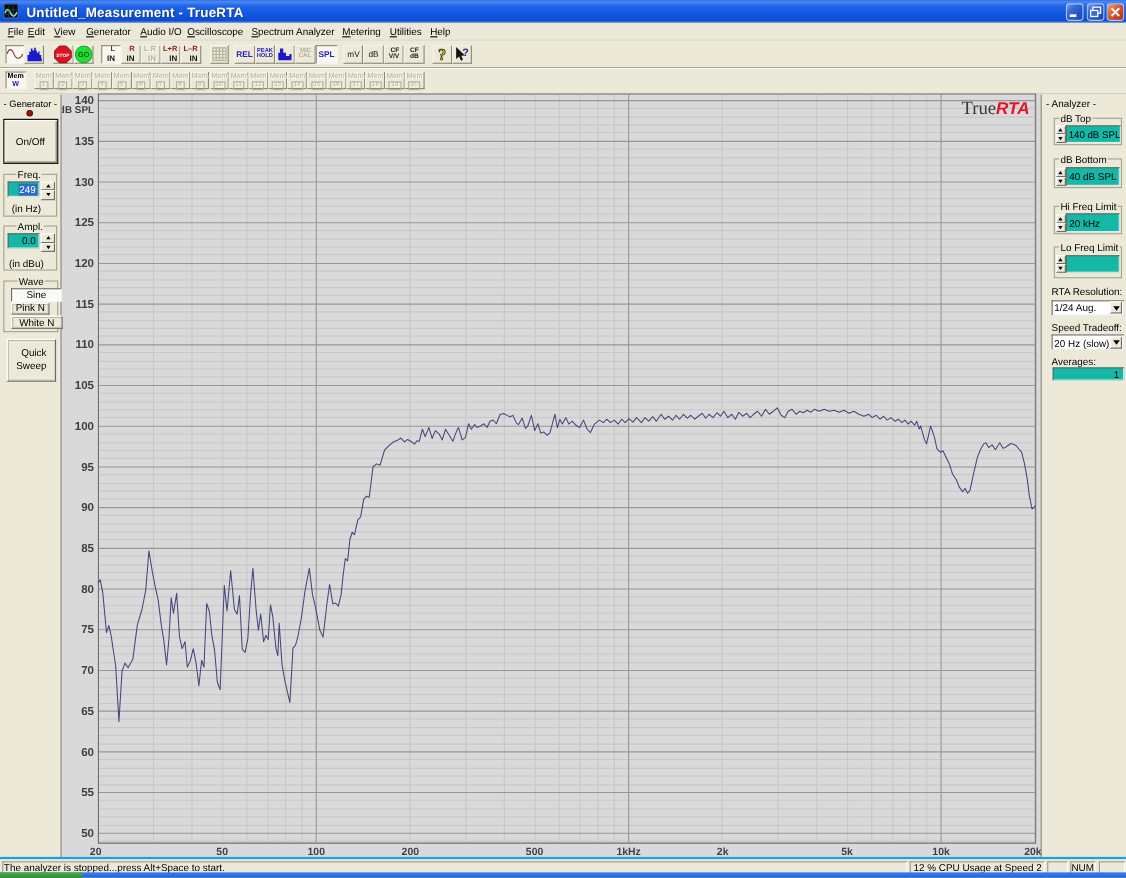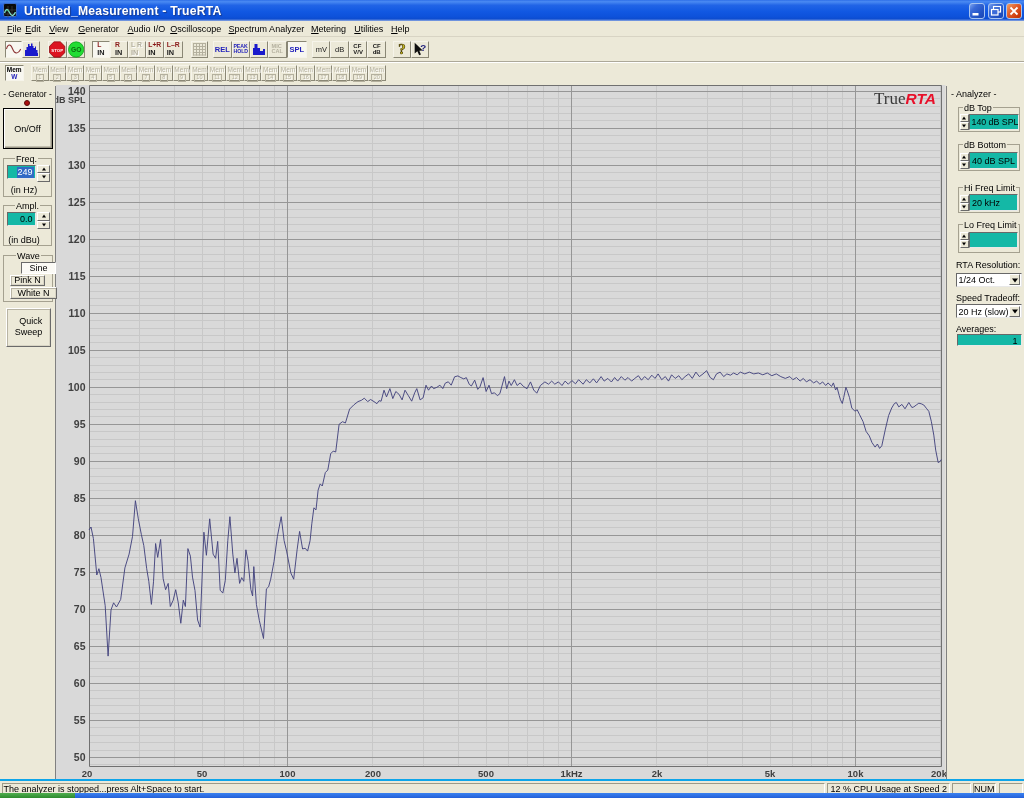--- a/index.html
+++ b/index.html
@@ -6,21 +6,21 @@
 #titlebar { position:absolute; left:0; top:0; width:1024px; height:21px;
   background:linear-gradient(180deg,#2e6fe8 0%,#4a8af2 8%,#2164e6 25%,#1158e2 55%,#0d51da 80%,#0c4ccf 90%,#5c85dd 96%,#8aa8e0 100%); }
 #ticon { position:absolute; left:3px; top:3px; width:14px; height:14px; background:#0a0a0a; border:1px solid #3c6cc8; border-radius:2px; }
 #ttext { position:absolute; left:24px; top:3.5px; color:#fff; font-size:12.2px; font-weight:bold; letter-spacing:0.2px; text-shadow:1px 1px 1px #1a3a8a; }
 .wbtn { position:absolute; top:2.5px; width:16px; height:16px; border-radius:3px; border:1px solid #a8c4f0; }
 .wbtn.blue { background:linear-gradient(135deg,#7aa2ef 0%,#3a6ad8 30%,#2152c4 70%,#1a46b4 100%); }
 .wbtn.red { background:linear-gradient(135deg,#f0a064 0%,#e06030 40%,#cc3a0a 80%,#b83208 100%); }
 #menubar { position:absolute; left:0; top:21px; width:1024px; height:16px; background:#ece9d8; border-bottom:1px solid #d8d4c4; font-size:9px; color:#000; }
 #menubar span.mi { position:absolute; top:3px; }
 #tb1 { position:absolute; left:0; top:37px; width:1024px; height:26px; background:#ece9d8; border-bottom:1px solid #fff; box-shadow:0 -1px 0 #aca899 inset; }
-.tb, .tbc { position:absolute; top:3.5px; height:17.5px; display:flex; align-items:center; justify-content:center; text-align:left; }
+.tb, .tbc { position:absolute; top:3.5px; height:17.5px; display:flex; align-items:center; justify-content:center; text-align:right; }
 .tb { background:#ece9d8; border:1px solid; border-color:#f6f4ea #8a8775 #8a8775 #f6f4ea; }
 .tbc { background:#f8f7f0; border:1px solid; border-color:#8a8775 #f6f4ea #f6f4ea #8a8775; }
 .t2 { display:flex; flex-direction:column; line-height:1.02; font-weight:bold; }
 .t2.dis span { color:#b4b09e; text-shadow:1px 1px 0 #fff; }
 .bt { color:#2222bb; font-weight:bold; }
 #tb2 { position:absolute; left:0; top:63px; width:1024px; height:21px; background:#ece9d8; }
 .memw { position:absolute; left:5px; top:1.5px; width:18.5px; height:16.5px; background:#f8f7f0; border:1px solid; border-color:#8a8775 #f6f4ea #f6f4ea #8a8775; display:flex; flex-direction:column; align-items:center; line-height:1; font-size:6.5px; font-weight:bold; padding-top:1.5px; }
 .mem { position:absolute; top:1.5px; width:17.8px; height:16.5px; background:#ece9d8; border:1px solid; border-color:#f6f4ea #8a8775 #8a8775 #f6f4ea; display:flex; flex-direction:column; align-items:center; line-height:1; font-size:6.5px; color:#b4b09e; text-shadow:1px 1px 0 #fff; padding-top:1.5px; }
 .mbox { border:1px solid #b4b09e; padding:0 1.5px; margin-top:0.5px; font-size:5.5px; }
 #client { position:absolute; left:0; top:85px; width:1024px; height:694px; background:#ece9d8; }
@@ -351,21 +351,21 @@
           <i></i>
         </div>
         <div class="dn">
           <i></i>
         </div>
       </div>
     <div class="lab" style="left:0;top:149.5px;width:48px;text-align:center">(in dBu)</div>
     <div class="group" style="left:3px;top:169.5px;width:50px;height:47px">
         <span class="leg" style="left:12px">Wave</span>
       </div>
-    <div class="btnw" style="left:21px;top:176.5px;width:35px;height:12px">Sine</div>
+    <div class="btnw" style="left:10px;top:176.5px;width:46px;height:12px">Sine</div>
     <div class="btn" style="left:10px;top:189.5px;width:35px;height:11.5px">Pink N</div>
     <div class="btn" style="left:10px;top:202px;width:47px;height:11.5px">White N</div>
     <div class="btn" style="left:6px;top:223px;width:45px;height:38.5px;line-height:1.25">Quick<br>Sweep</div>
 
     <div class="lab" style="left:951px;top:3.5px;width:72px;text-align:left">- Analyzer -</div>
     <div class="group" style="left:958px;top:22px;width:61.5px;height:24.5px">
         <span class="leg" style="left:4px">dB Top</span>
       </div>
     <div class="spin" style="left:959.5px;top:29px;width:9.5px;height:16px">
         <div class="up">
@@ -415,21 +415,21 @@
         </div>
         <div class="dn">
           <i></i>
         </div>
       </div>
     <div class="edit" style="left:969px;top:146.8px;width:49px;height:16.5px">
         <span style="position:absolute;left:2px;top:17px">20 Hz</span>
       </div>
     <div class="lab" style="left:956px;top:175px">RTA Resolution:</div>
     <div class="combo" style="left:955.5px;top:187.5px;width:66px;height:14px">
-        <span style="position:absolute;left:2px;top:1.5px">1/24 Oct.</span>
+        <span style="position:absolute;left:2px;top:1.5px">1/24 Aug.</span>
         <span class="ar">
           <i></i>
         </span>
       </div>
     <div class="lab" style="left:956px;top:207.5px">Speed Tradeoff:</div>
     <div class="combo" style="left:955.5px;top:219px;width:66px;height:14px">
         <span style="position:absolute;left:2px;top:1.5px">20 Hz (slow)</span>
         <span class="ar">
           <i></i>
         </span>

